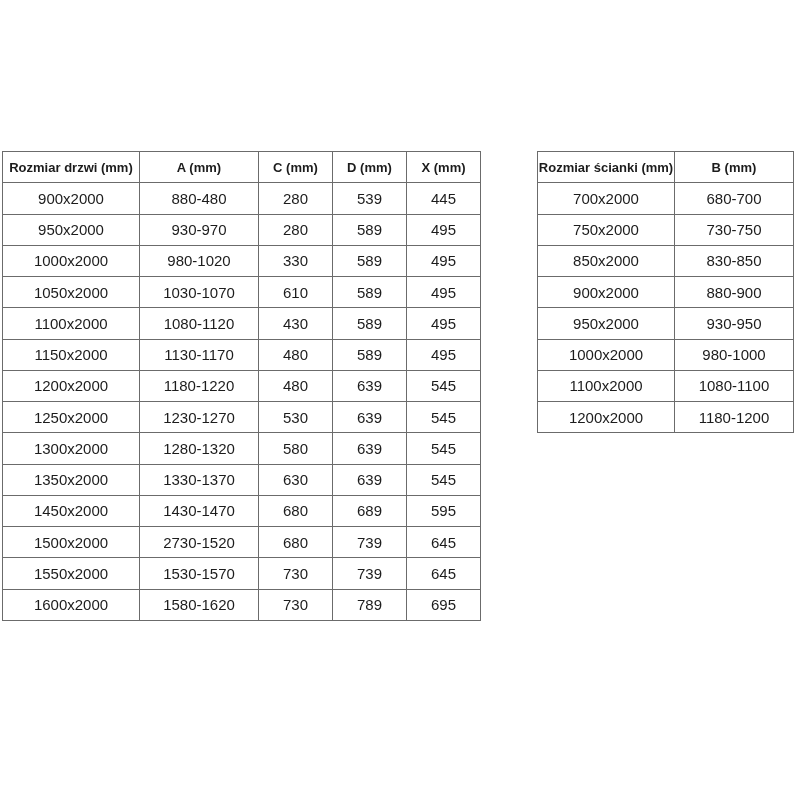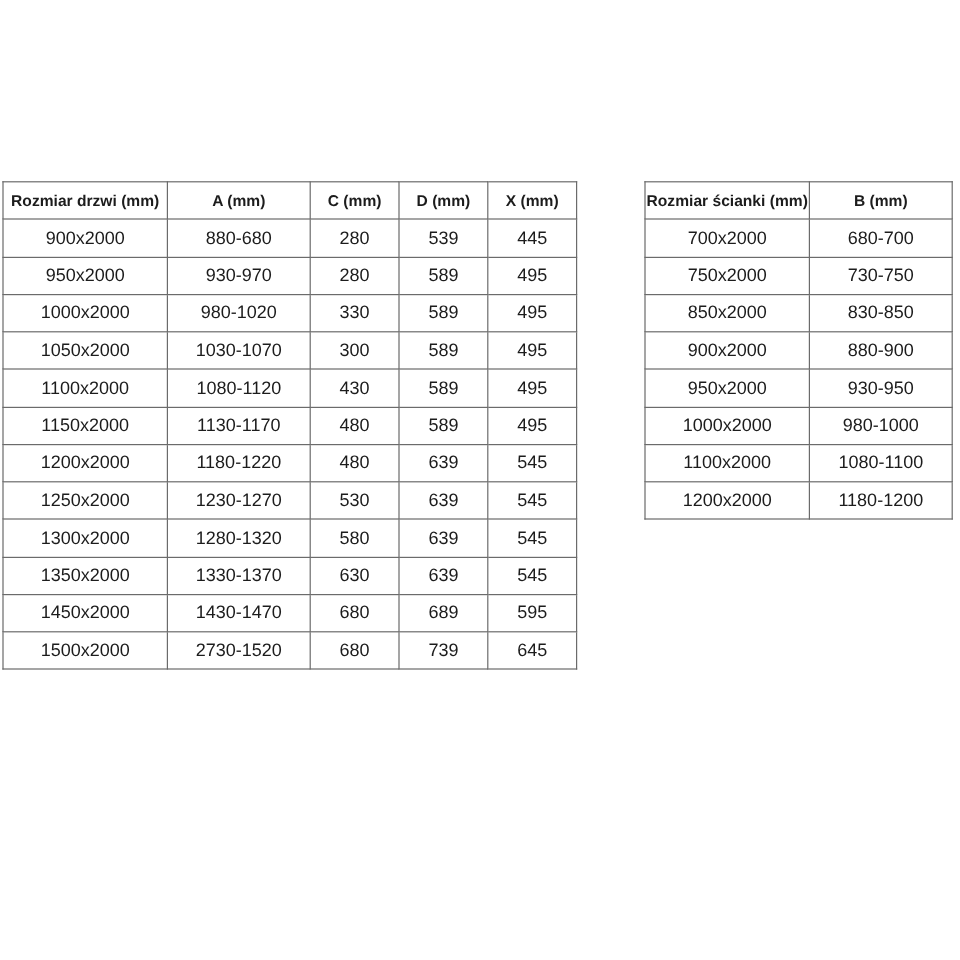--- a/index.html
+++ b/index.html
@@ -64,21 +64,21 @@
           <th>Rozmiar drzwi (mm)</th>
           <th>A (mm)</th>
           <th>C (mm)</th>
           <th>D (mm)</th>
           <th>X (mm)</th>
         </tr>
     </thead>
     <tbody>
         <tr>
           <td>900x2000</td>
-          <td>880-680</td>
+          <td>880-480</td>
           <td>280</td>
           <td>539</td>
           <td>445</td>
         </tr>
         <tr>
           <td>950x2000</td>
           <td>930-970</td>
           <td>280</td>
           <td>589</td>
           <td>495</td>
@@ -86,21 +86,21 @@
         <tr>
           <td>1000x2000</td>
           <td>980-1020</td>
           <td>330</td>
           <td>589</td>
           <td>495</td>
         </tr>
         <tr>
           <td>1050x2000</td>
           <td>1030-1070</td>
-          <td>300</td>
+          <td>610</td>
           <td>589</td>
           <td>495</td>
         </tr>
         <tr>
           <td>1100x2000</td>
           <td>1080-1120</td>
           <td>430</td>
           <td>589</td>
           <td>495</td>
         </tr>
@@ -145,20 +145,34 @@
           <td>680</td>
           <td>689</td>
           <td>595</td>
         </tr>
         <tr>
           <td>1500x2000</td>
           <td>2730-1520</td>
           <td>680</td>
           <td>739</td>
           <td>645</td>
+        </tr>
+        <tr>
+          <td>1550x2000</td>
+          <td>1530-1570</td>
+          <td>730</td>
+          <td>739</td>
+          <td>645</td>
+        </tr>
+        <tr>
+          <td>1600x2000</td>
+          <td>1580-1620</td>
+          <td>730</td>
+          <td>789</td>
+          <td>695</td>
         </tr>
       </tbody>
   </table>
 
   <table id="walls-table" class="spec">
     <colgroup>
       <col style="width:137px">
       <col style="width:119px">
     </colgroup>
     <thead>

